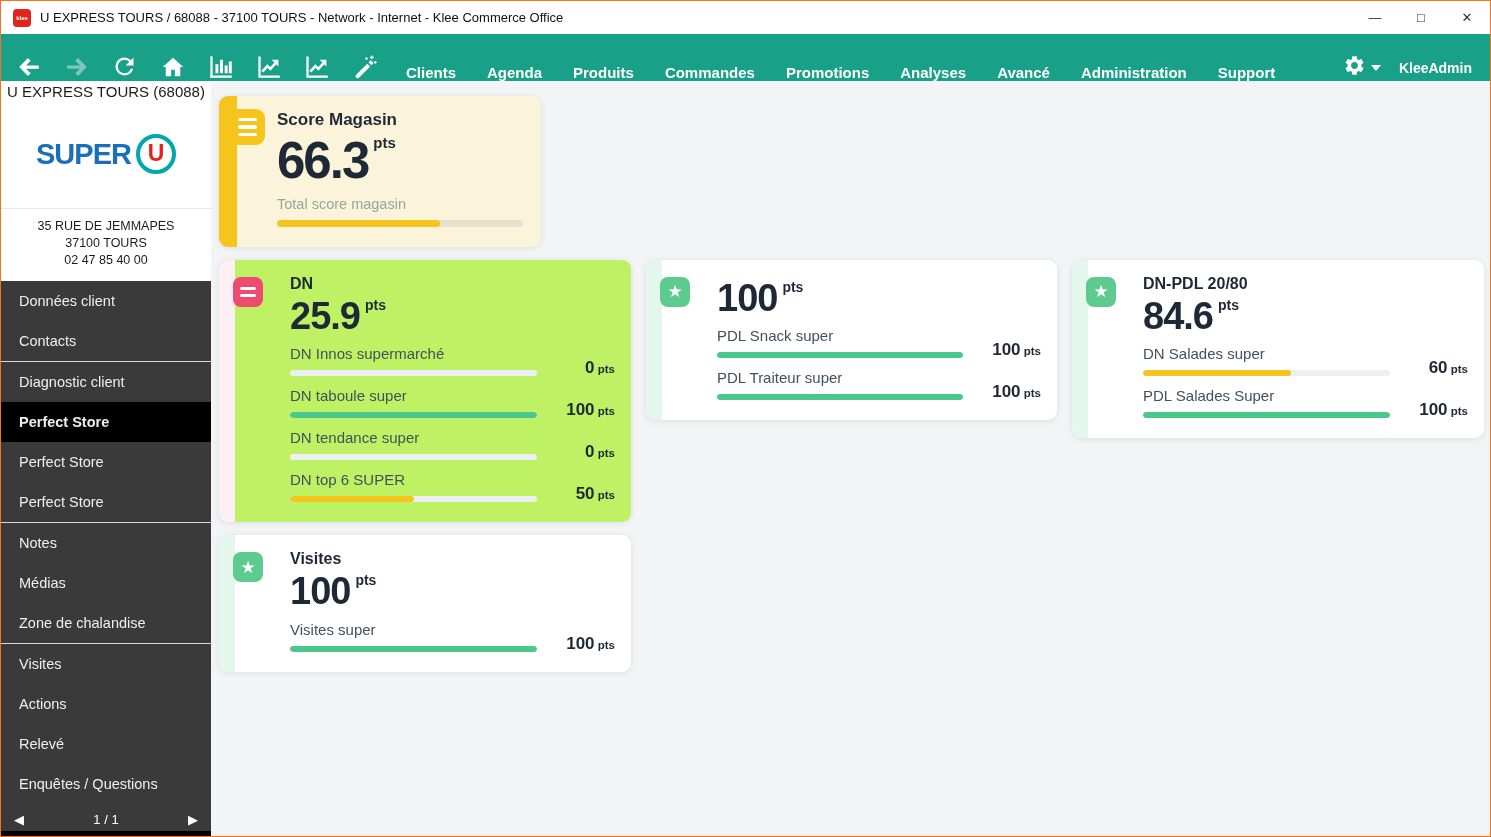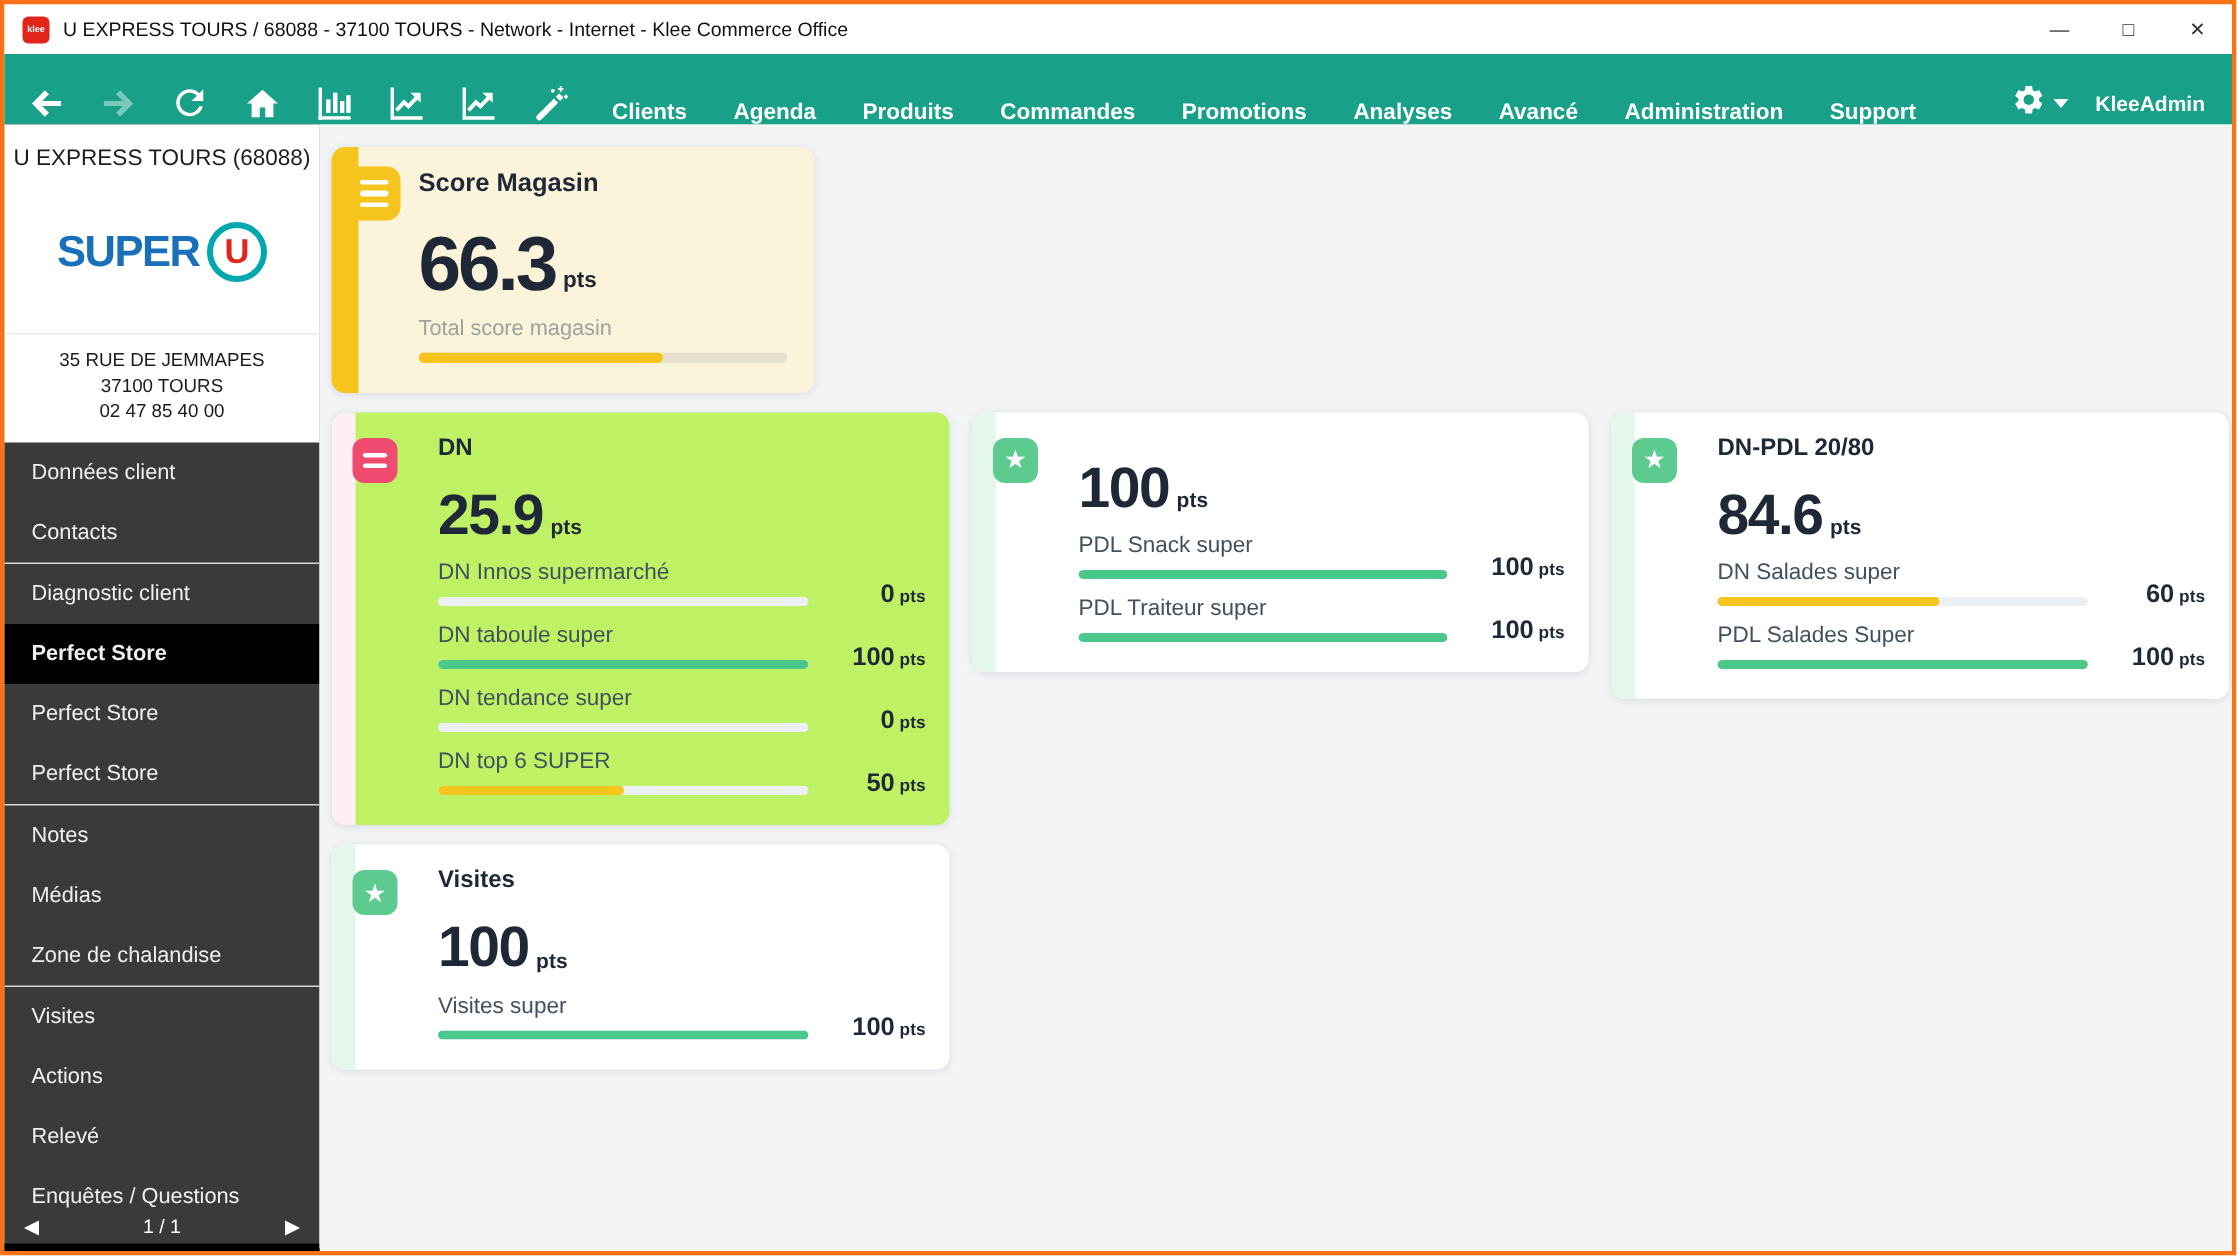--- a/index.html
+++ b/index.html
@@ -1,17 +1,17 @@
 <!DOCTYPE html>
 <html><head>
 <meta charset="utf-8">
 <style>
   * { margin:0; padding:0; box-sizing:border-box; }
   html,body { width:1491px; height:837px; overflow:hidden; font-family:"Liberation Sans", sans-serif; background:#f2f4f6; }
-  .app { position:relative; width:1491px; height:837px; border:3px solid #f97316; background:#f2f4f6; }
+  .app { position:relative; width:1491px; height:837px; border:1px solid #f97316; background:#f2f4f6; }
 
   
   .titlebar { height:33px; background:#ffffff; display:flex; align-items:center; padding-left:12px; }
   .app-icon { width:18px; height:18px; background:#e1251b; border-radius:4px; color:#fff; font-size:6px; font-weight:bold; display:flex; align-items:center; justify-content:center; margin-right:9px; }
   .title-text { font-size:13px; color:#111; }
   .win-controls { margin-left:auto; display:flex; height:33px; }
   .win-btn { width:46px; height:33px; display:flex; align-items:center; justify-content:center; font-size:13px; color:#333; cursor:pointer; }
 
   
   .navbar { height:47px; background:#18a188; display:flex; align-items:flex-end; color:#fff; }
@@ -22,21 +22,21 @@
   .nav-menu { display:flex; margin-left:27px; gap:31px; }
   .nav-item { font-size:15px; font-weight:600; color:#fff; cursor:pointer; white-space:nowrap; }
   .nav-right { margin-left:auto; display:flex; align-items:center; padding-right:18px; gap:8px; }
   .gear-wrap { display:flex; align-items:center; gap:5px; cursor:pointer; }
   .gear-wrap svg { fill:#fff; }
   .caret-down { width:0; height:0; border-left:5px solid transparent; border-right:5px solid transparent; border-top:6px solid #fff; }
   .user-name { font-size:14px; font-weight:600; margin-left:10px; cursor:pointer; }
 
   
   .sidebar { position:absolute; left:0; top:80px; bottom:0; width:210px; display:flex; flex-direction:column; background:#3a3a3a; }
-  .side-head { background:#ffffff; padding-top:12px; }
+  .side-head { background:#ffffff; padding-top:0; }
   .store-name { text-align:center; font-size:15px; color:#1c1c1c; padding:2px 4px 10px; }
   .store-logo { display:flex; align-items:center; justify-content:center; gap:5px; height:88px; cursor:default; }
   .logo-text { color:#1a6fba; font-size:29px; font-weight:800; letter-spacing:-1px; }
   .logo-circle { width:40px; height:40px; border-radius:50%; border:4px solid #00a7ae; background:#fff; display:flex; align-items:center; justify-content:center; }
   .logo-u { color:#e1251b; font-size:23px; font-weight:800; margin-top:-2px; }
   .head-divider { border-top:1px solid #e9e9e9; margin-top:10px; }
   .store-address { text-align:center; font-size:12.5px; color:#1c1c1c; line-height:17px; padding:9px 0 12px; }
   .side-menu { flex:1; overflow:hidden; }
   .side-item { height:40px; line-height:40px; padding-left:18px; font-size:14.5px; color:#efefef; cursor:pointer; white-space:nowrap; }
   .side-item.selected { background:#000; font-weight:700; }
@@ -53,21 +53,21 @@
   #slot-pdl { grid-column:2; grid-row:2; }
   #slot-dnpdl { grid-column:3; grid-row:2; }
   #slot-visites { grid-column:1; grid-row:3; }
 
   .card { position:relative; background:#fff; border-radius:9px; box-shadow:0 1px 6px rgba(25,35,55,.10); padding:15px 16px 18px 71px; cursor:pointer; }
   .card .stripe { position:absolute; left:0; top:0; bottom:0; width:16px; border-radius:9px 0 0 9px; }
   .card .badge { position:absolute; left:14px; top:17px; width:30px; height:30px; border-radius:8px; display:flex; flex-direction:column; align-items:center; justify-content:center; gap:4px; }
   .badge i { display:block; width:16px; height:3px; border-radius:2px; background:#fff; }
   .badge .star-glyph { color:#fff; font-size:17px; line-height:1; }
   .card-title { font-size:16px; font-weight:700; color:#1e2836; }
-  .score-line { display:flex; align-items:flex-end; margin-top:17px; }
+  .score-line { display:flex; margin-top:4px; }
   .score-value { font-size:38px; font-weight:700; color:#1e2836; letter-spacing:-1px; line-height:1.05; }
   .score-unit { font-size:14px; font-weight:700; color:#1e2836; margin-left:5px; padding-bottom:5px; }
   .metric { margin-top:9px; }
   .m-label { font-size:15px; color:#42505e; }
   .m-row { display:flex; align-items:center; margin-top:6px; }
   .bar { flex:1; height:6px; border-radius:4px; background:#edf0f3; overflow:hidden; margin-right:12px; }
   .bar .fill { height:100%; border-radius:4px; }
   .m-val { width:66px; text-align:right; font-size:17px; font-weight:700; color:#1e2836; white-space:nowrap; margin-top:-10px; }
   .m-val small { font-size:11.5px; font-weight:600; }
 

